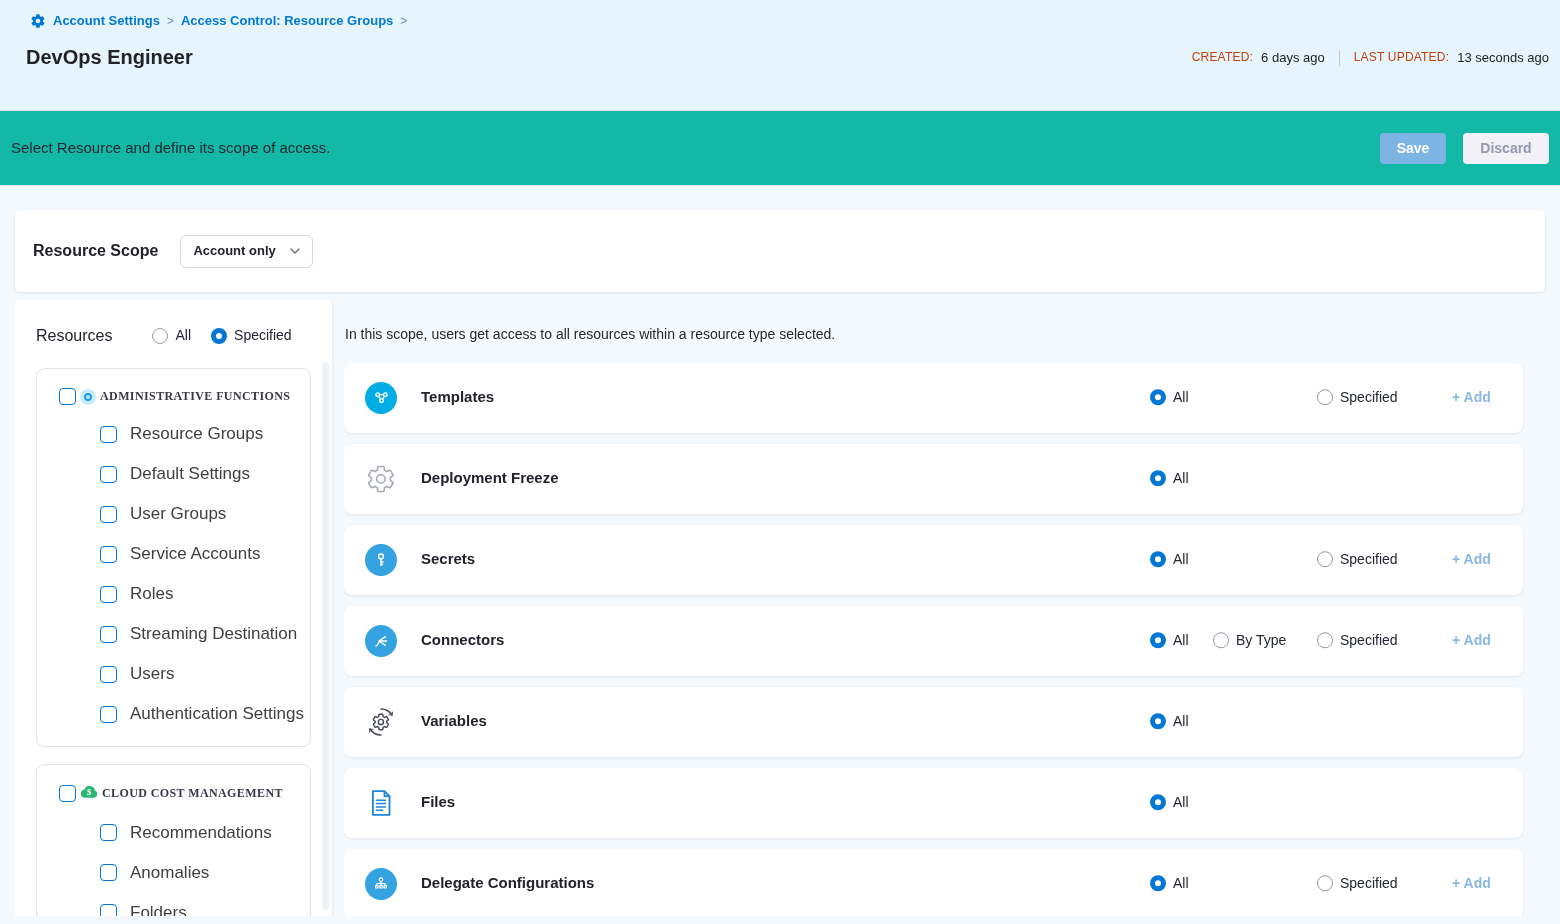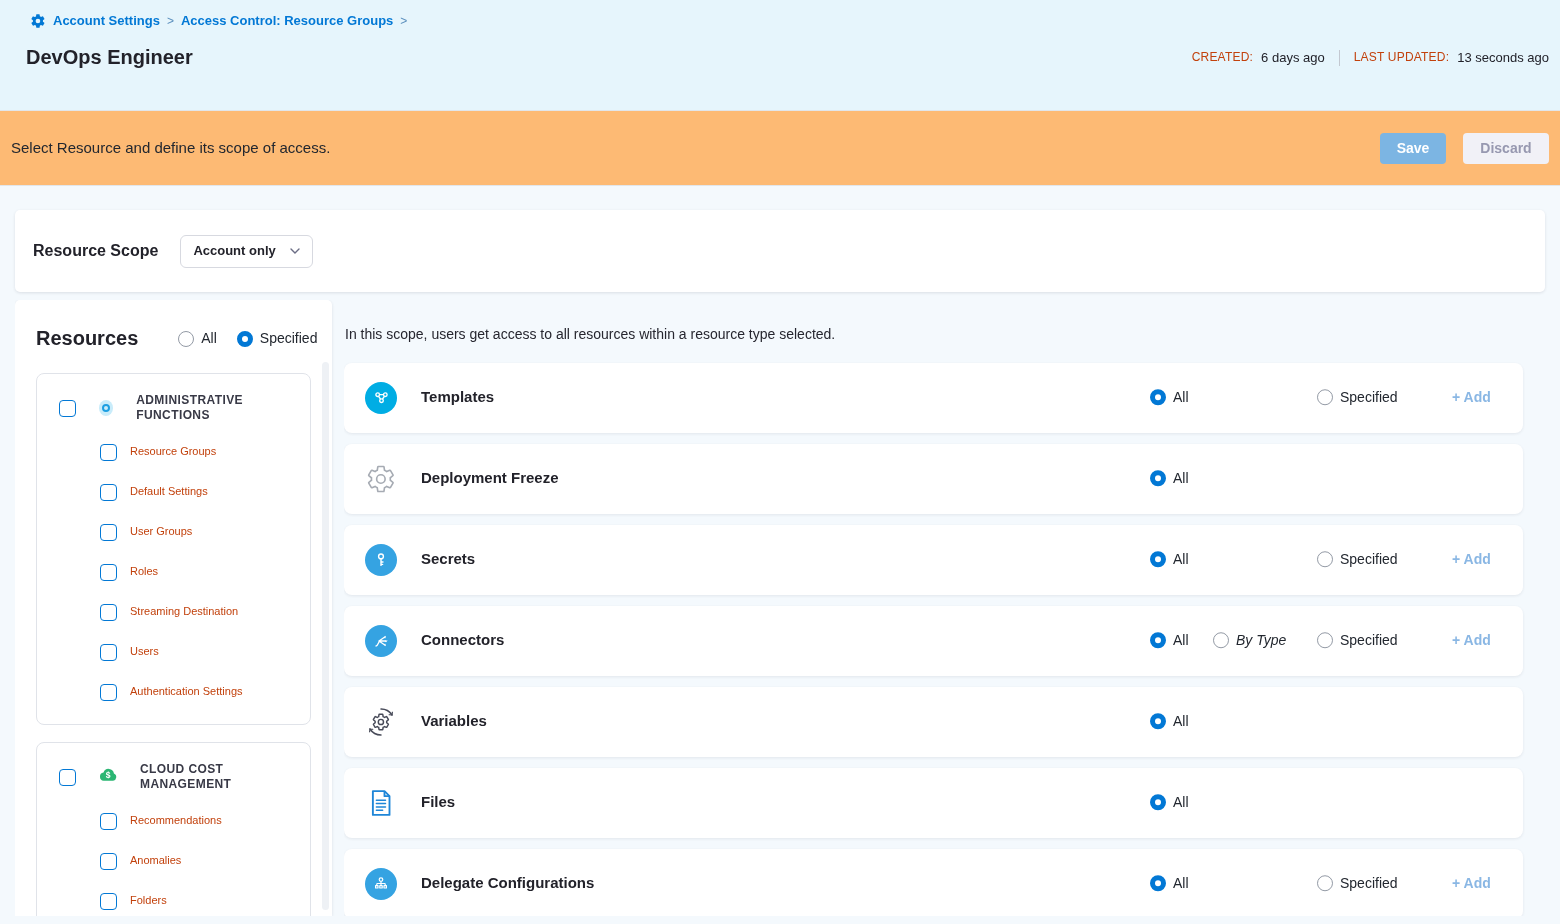--- a/index.html
+++ b/index.html
@@ -17,65 +17,65 @@
   .breadcrumb a { color:#0278d5; text-decoration:none; cursor:pointer; }
   .breadcrumb .sep { color:#5b8fbd; font-weight:400; font-size:12px; }
   .gear-svg { width:16px; height:16px; display:block; }
   .title-row { display:flex; justify-content:space-between; align-items:center; padding:16px 11px 0 26px; }
   .page-title { font-size:20px; font-weight:600; color:#22222a; }
   .meta { display:flex; align-items:center; gap:8px; }
   .meta-label { font-size:12px; color:#c2410c; letter-spacing:.2px; }
   .meta-value { font-size:13px; font-weight:400; color:#22222a; }
   .meta-divider { width:1px; height:16px; background:#c3c8d1; margin:0 6px; }
   
-  .toolbar { height:76px; background:#fdba74; border-top:1px solid #e2e6ea; border-bottom:1px solid #e2e6ea;
+  .toolbar { height:76px; background:#14b8a6; border-top:1px solid #e2e6ea; border-bottom:1px solid #e2e6ea;
              display:flex; align-items:center; justify-content:space-between; padding:0 11px; }
   .toolbar-desc { font-size:15px; color:#22272f; }
   .btns { display:flex; gap:17px; }
   .btn { height:31px; border:none; border-radius:4px; font-family:inherit; font-size:14px; font-weight:700; cursor:pointer; }
   .btn-save { width:66px; background:#7cb5e3; color:#fff; }
   .btn-discard { width:86px; background:#f1f1f7; color:#9798b0; }
   
   .content { padding:24px 15px 0; }
   .scope-card { height:82px; background:#fff; border-radius:5px; box-shadow:0 1px 3px rgba(40,41,61,.12);
                 display:flex; align-items:center; padding:0 18px; }
   .scope-label { font-size:16px; font-weight:700; }
   .dropdown { margin-left:22px; height:33px; min-width:132px; background:#fff; border:1px solid #d7d9e0; border-radius:6px;
               display:flex; align-items:center; justify-content:flex-end; gap:14px; padding:0 12px; cursor:pointer; }
   .dropdown-value { font-size:13px; font-weight:600; }
   .chev { width:10px; height:6px; display:block; }
   
   .body { display:flex; margin-top:8px; height:616px; overflow:hidden; }
   .sidebar { width:317px; flex:0 0 317px; background:#fff; border-radius:5px 5px 0 0;
              box-shadow:0 1px 3px rgba(40,41,61,.12); position:relative; padding:26px 21px 0; overflow:hidden; }
   .sidebar-head { display:flex; align-items:center; margin-bottom:22px; }
-  .sidebar-title { font-size:20px; font-weight:700; }
+  .sidebar-title { font-size:16px; font-weight:400; }
   .mode { display:flex; gap:20px; margin-left:40px; }
   .radio-opt { display:flex; align-items:center; gap:7px; font-size:14px; color:#22272f; cursor:pointer; }
   .radio { width:16px; height:16px; border-radius:50%; border:1px solid #939aa5; background:#fff; flex:0 0 16px; }
   .radio.checked { border:5px solid #0278d5; }
   .group-card { border:1px solid #e0e3e9; border-radius:8px; padding:10px 0 12px; margin-bottom:17px; }
-  .group-head { display:flex; align-items:center; gap:23px; padding:9px 10px 9px 22px; }
+  .group-head { display:flex; align-items:center; gap:4px; padding:9px 10px 9px 22px;font-family:Liberation Serif, serif; }
   .cb { width:17px; height:17px; border:1.5px solid #0278d5; border-radius:4px; background:#fff; flex:0 0 17px; cursor:pointer; }
   .group-label { font-size:12px; font-weight:600; letter-spacing:.4px; color:#383946; }
-  .group-item { height:40px; display:flex; align-items:center; gap:13px; padding-left:63px; font-size:11px; color:#c2410c; }
+  .group-item { height:40px; display:flex; align-items:center; gap:13px; padding-left:63px; font-size:17px; color:#404040; }
   .admin-ic { width:16px; height:16px; border-radius:50%; background:#c9ecfa; display:flex; align-items:center; justify-content:center; }
   .admin-dot { width:8px; height:8px; border-radius:50%; border:2px solid #1d9fe2; background:#c9ecfa; }
   .side-scroll { position:absolute; top:62px; bottom:6px; right:3px; width:7px; background:#eef1f5; border-radius:4px; }
   
   .rows-panel { flex:1; margin-left:12px; padding-right:22px; overflow:hidden; }
   .scope-note { margin:26px 0 19px 1px; font-size:14px; color:#26262f; }
   .res-row { position:relative; height:70px; background:#fff; border-radius:8px; box-shadow:0 1px 3px rgba(40,41,61,.09);
              margin-bottom:11px; display:flex; align-items:center; padding-left:21px; }
   .circ { width:32px; height:32px; border-radius:50%; display:flex; align-items:center; justify-content:center; flex:0 0 32px; }
   .plain-ic { width:32px; height:32px; display:flex; align-items:center; justify-content:center; flex:0 0 32px; }
   .row-title { margin-left:24px; font-size:15px; font-weight:600; color:#22222a; }
   .opt { position:absolute; top:50%; transform:translateY(-50%); display:flex; align-items:center; gap:7px; font-size:14px; color:#22272f; }
   .opt-all { left:806px; }
-  .opt-bytype { left:869px;font-style:italic; }
+  .opt-bytype { left:869px; }
   .opt-specified { left:973px; }
   .add-link { position:absolute; left:1108px; top:50%; transform:translateY(-50%);
               font-size:14px; font-weight:700; color:#8ab7e4; text-decoration:none; cursor:pointer; }
 </style>
 </head>
 <body>
 
 <header class="topbar">
   <nav class="breadcrumb">
     <span>
@@ -154,20 +154,24 @@
         <div class="group-item">
           <span class="cb"></span>
           <span>Default Settings</span>
         </div>
         <div class="group-item">
           <span class="cb"></span>
           <span>User Groups</span>
         </div>
         <div class="group-item">
           <span class="cb"></span>
+          <span>Service Accounts</span>
+        </div>
+        <div class="group-item">
+          <span class="cb"></span>
           <span>Roles</span>
         </div>
         <div class="group-item">
           <span class="cb"></span>
           <span>Streaming Destination</span>
         </div>
         <div class="group-item">
           <span class="cb"></span>
           <span>Users</span>
         </div>

